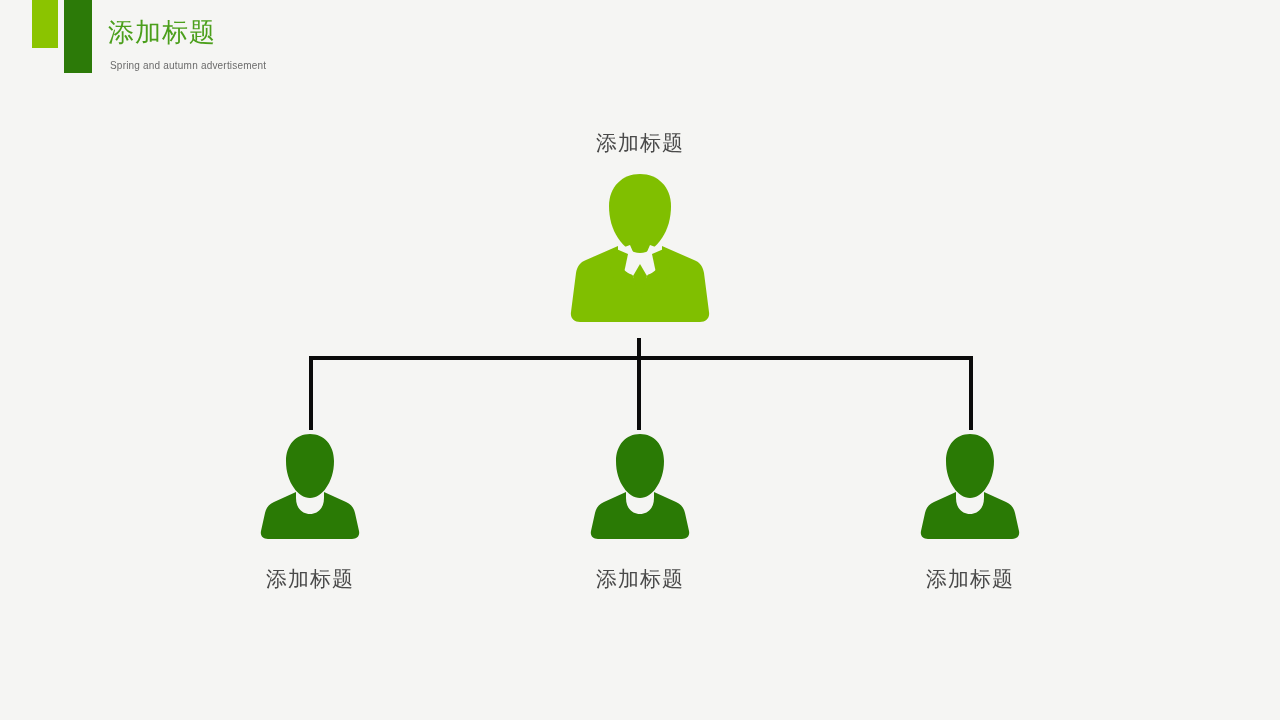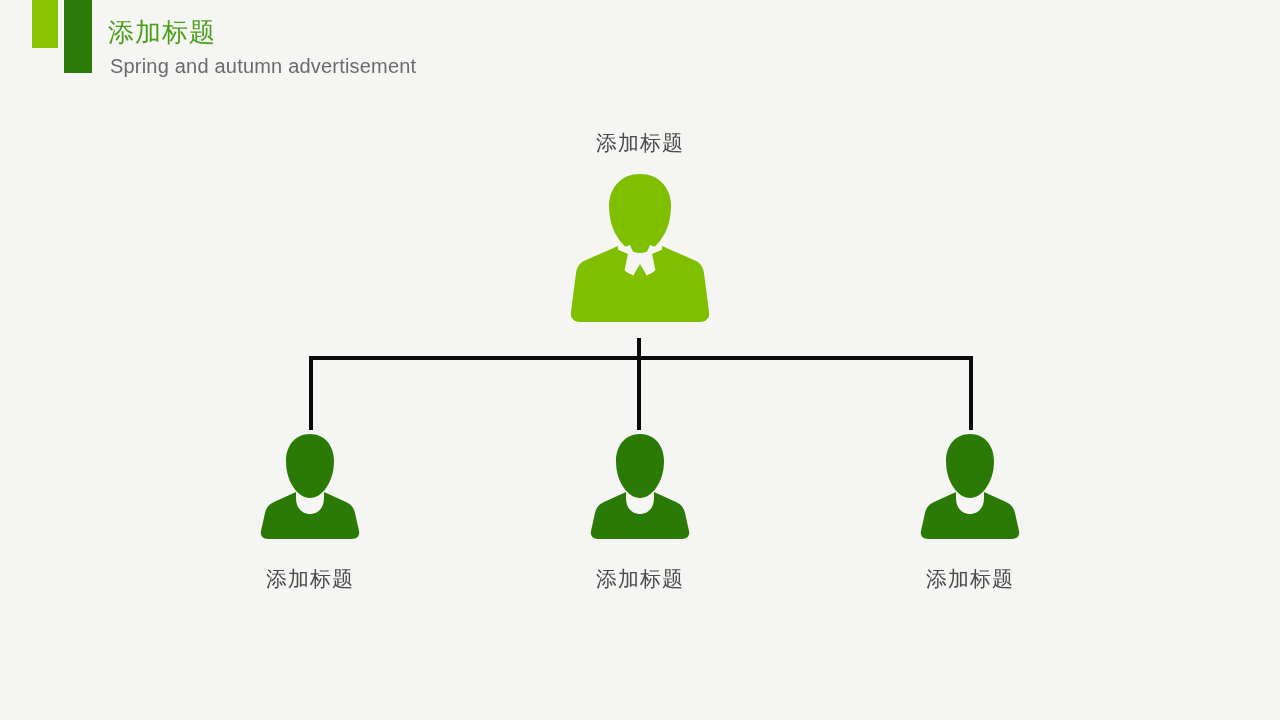--- a/index.html
+++ b/index.html
@@ -46,21 +46,21 @@
     font-size: 26px;
     line-height: 32px;
     color: #4b9f1b;
     letter-spacing: 1px;
     white-space: nowrap;
   }
   .header-subtitle {
     position: absolute;
     left: 110px;
     top: 56px;
-    font-size: 20px;
+    font-size: 10px;
     line-height: 20px;
     color: #6b6b6b;
     white-space: nowrap;
     letter-spacing: 0.2px;
   }
 
   
   .chart {
     position: absolute;
     left: 0;

